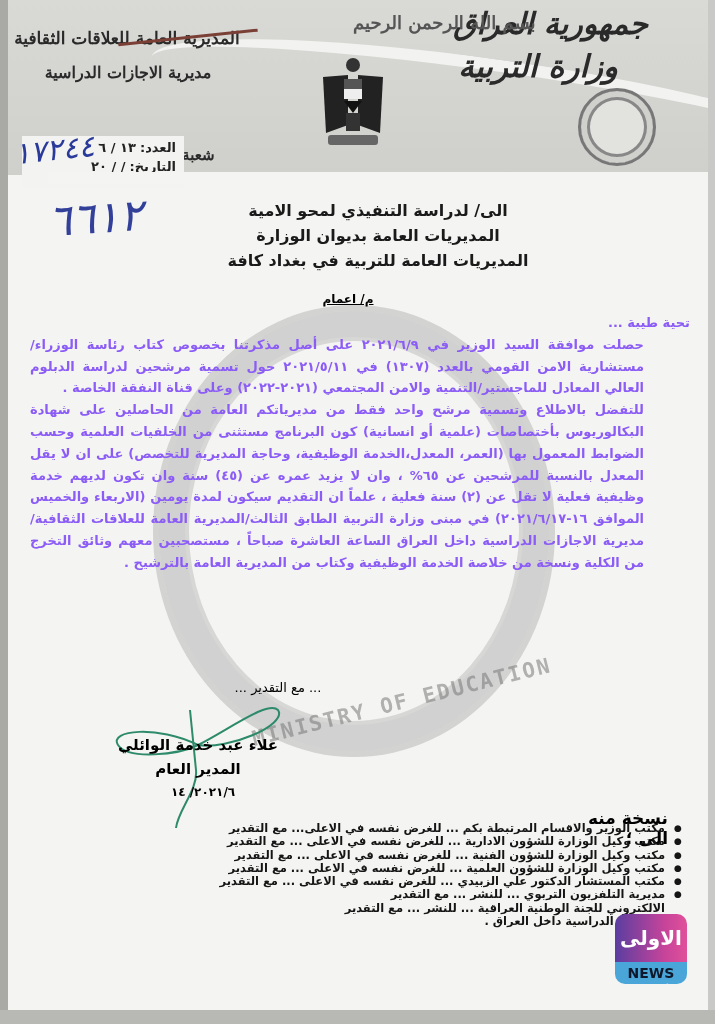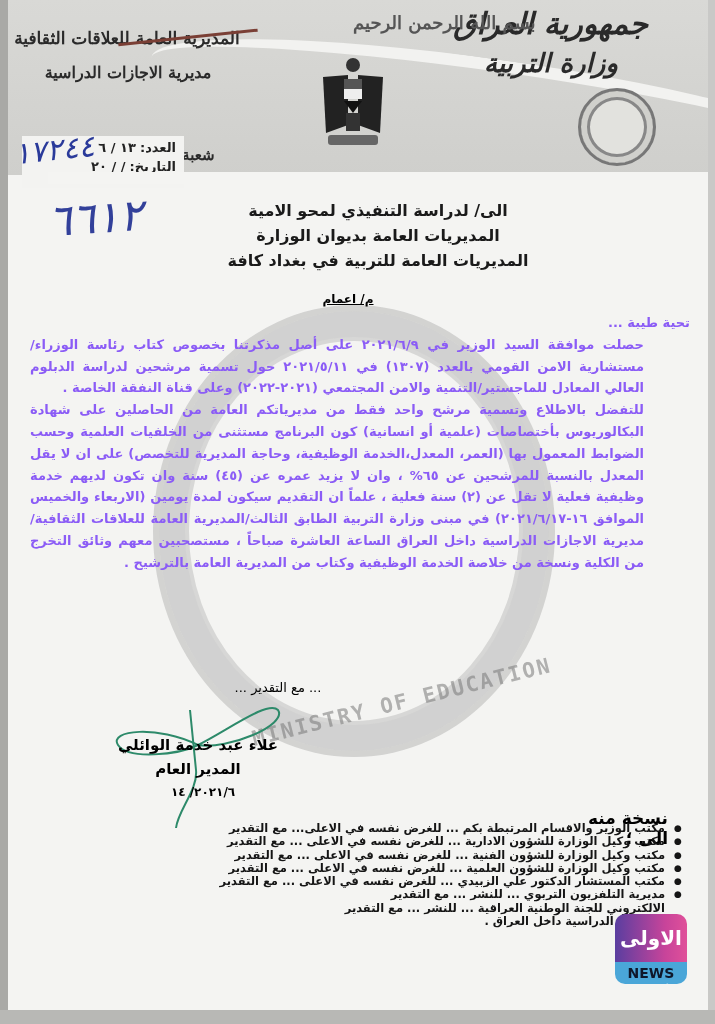--- a/index.html
+++ b/index.html
@@ -27,21 +27,21 @@
     .header-bottom {
       position: absolute; left: 40px; top: 172px; width: 660px; height: 12px;
       background: #f4f4f2;
     }
     .calli {
       position: absolute; direction: rtl; text-align: center;
       font-family: "DejaVu Serif", serif; color: #2a2a2a;
       font-weight: bold;
     }
     .ministry-right-1 { right: 60px; top: 6px; font-size: 30px; font-style: italic; }
-    .ministry-right-2 { right: 90px; top: 48px; font-size: 26px; font-style: italic; }
+    .ministry-right-2 { right: 90px; top: 48px; font-size: 31px; font-style: italic; }
     .basmala { left: 345px; top: 12px; font-size: 18px; color: #555; }
     .left-1 { left: 4px; top: 28px; width: 230px; font-size: 17px; }
     .left-2 { left: 20px; top: 63px; width: 200px; font-size: 16px; }
     .left-3 { left: 20px; top: 98px; width: 200px; font-size: 15px; margin-top: 48px; }
     .strike {
       position: absolute; left: 110px; top: 36px; width: 140px; height: 3px;
       background: #7a3f35; transform: rotate(-6deg);
     }
     .eagle {
       position: absolute; left: 310px; top: 55px; width: 70px; height: 95px;

